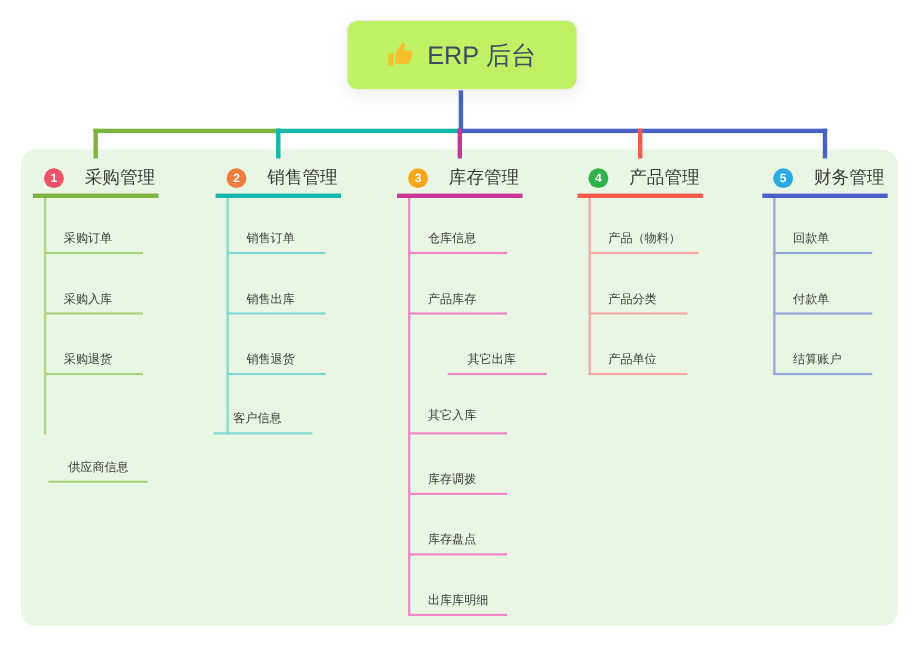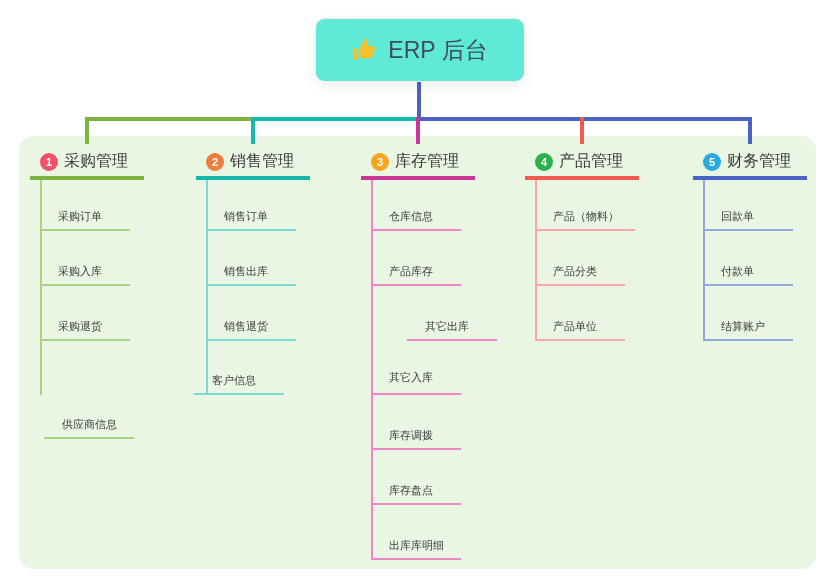--- a/index.html
+++ b/index.html
@@ -3,35 +3,35 @@
 <meta charset="utf-8">
 <style>
   html,body{margin:0;padding:0;background:#ffffff;}
   body{font-family:"Liberation Sans","DejaVu Sans",sans-serif;}
   #stage{position:relative;width:839px;height:588px;background:#ffffff;overflow:hidden;}
 
   .panel{position:absolute;left:19px;top:136px;width:797px;height:433px;
          background:#eaf6e4;border-radius:14px;}
 
   .root-node{position:absolute;left:315px;top:18px;width:210px;height:64px;
-         background:#5eead4;border:1px solid #ededed;border-radius:10px;
+         background:#bef264;border:1px solid #ededed;border-radius:10px;
          box-shadow:0 4px 14px rgba(0,0,0,0.07);
          display:flex;align-items:center;justify-content:center;gap:10px;box-sizing:border-box;}
   .root-title{font-size:23px;color:#3f4a63;font-weight:500;white-space:nowrap;}
   .thumb-icon{width:26px;height:26px;flex:0 0 auto;}
 
   .hline,.vline{position:absolute;}
 
   .branch-title{position:absolute;height:33px;width:114px;box-sizing:border-box;
          display:flex;align-items:center;padding-left:10px;
          border-bottom:4px solid #000;}
   .badge{width:18px;height:18px;border-radius:50%;flex:0 0 auto;
          display:flex;align-items:center;justify-content:center;
          color:#fff;font-size:11px;font-weight:bold;line-height:18px;}
-  .branch-label{margin-left:6px;font-size:16px;font-weight:500;color:#3a3a3a;white-space:nowrap;}
+  .branch-label{margin-left:19px;font-size:16px;font-weight:500;color:#3a3a3a;white-space:nowrap;}
 
   .child-item{position:absolute;box-sizing:border-box;min-width:90px;min-height:28px;
          display:flex;align-items:flex-end;
          padding:0 16px 5px 18px;border-bottom:2px solid #000;}
   .child-label{font-size:11px;color:#3b3b3b;white-space:nowrap;}
 </style>
 </head>
 <body>
 
 <div id="stage">

